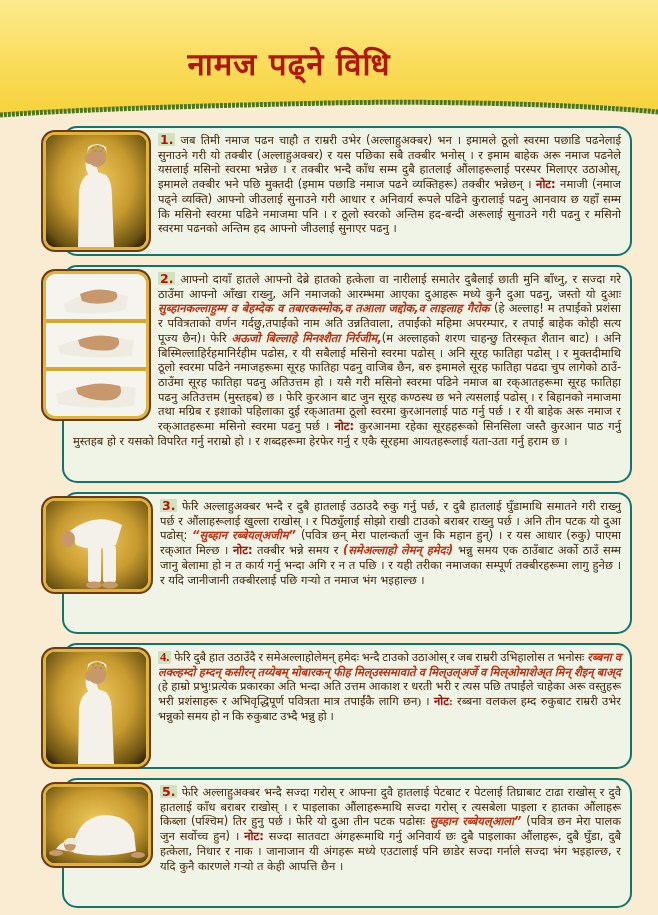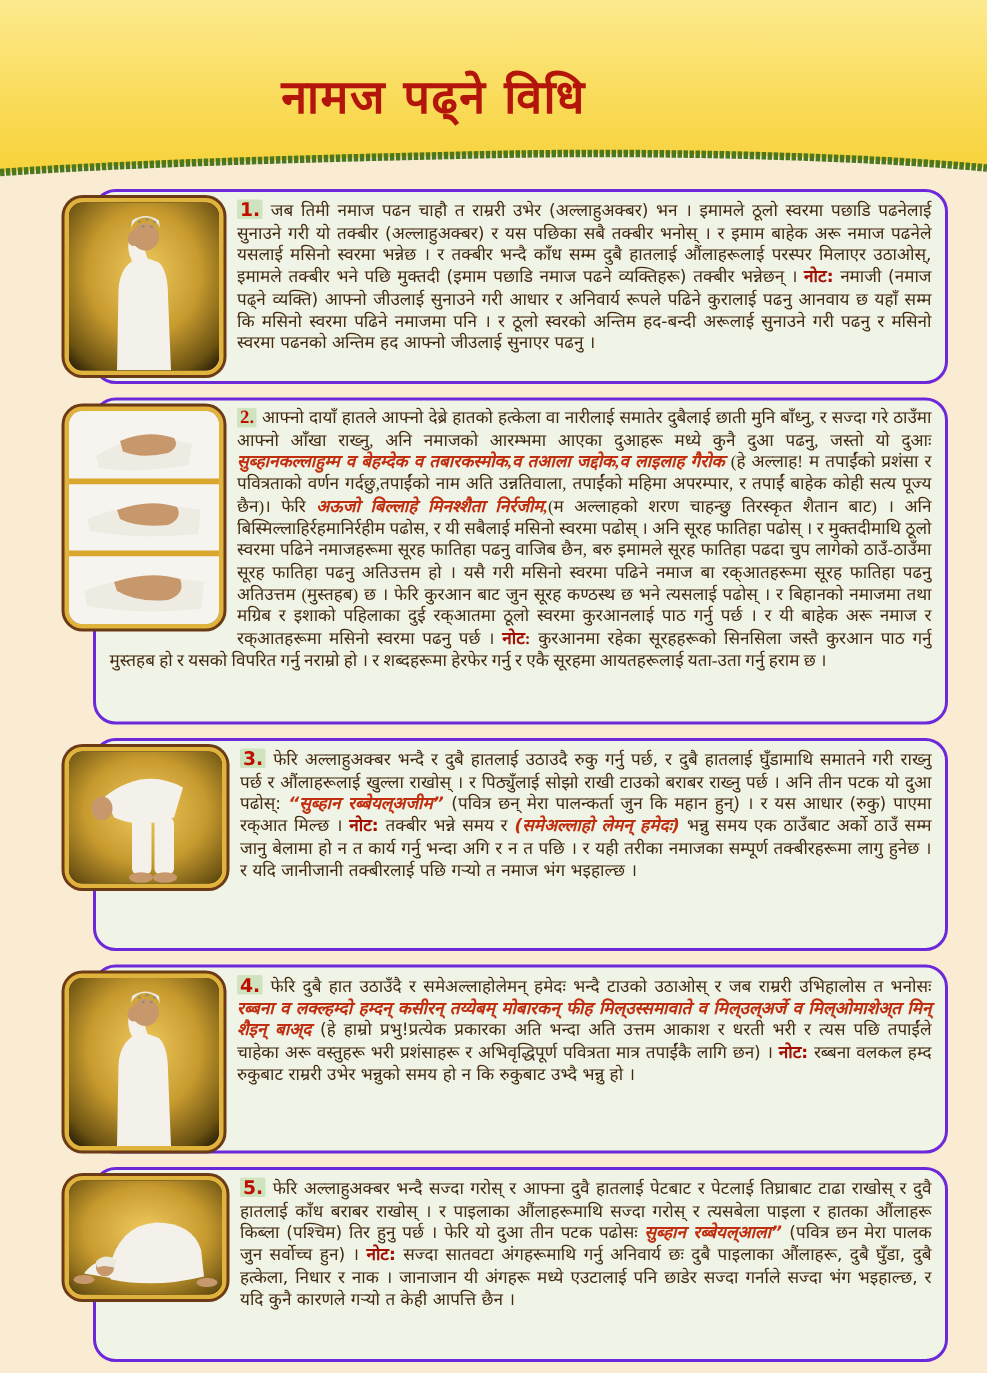--- a/index.html
+++ b/index.html
@@ -18,21 +18,21 @@
     text-align:center;
     font-size:31px;font-weight:bold;
     color:#b4150b;
     letter-spacing:1px;
   }
   
   .content{position:relative;padding:4px 26px 0 62px;}
   .section{
     position:relative;
     background:#eff4e6;
-    border:2px solid #6d28d9;
+    border:2px solid #0f766e;
     border-radius:15px;
     padding:5px 9px 5px 9px;
     margin-bottom:9px;
     box-sizing:border-box;
     color:#44290f;
     font-size:11.4px;
     line-height:14.7px;
     text-align:justify;
   }
   .photo{
@@ -102,21 +102,21 @@
         <circle cx="57" cy="13" r="0.9" fill="#8b8b80"></circle>
           <circle cx="49.5" cy="16" r="0.9" fill="#8b8b80"></circle>
         <circle cx="55" cy="16" r="0.9" fill="#8b8b80"></circle>
       </svg>
     </span>
     <span class="num">1.</span>
     <span class="seg">जब तिमी नमाज पढन चाहौ त राम्ररी उभेर (अल्लाहुअक्बर) भन । इमामले ठूलो स्वरमा पछाडि पढनेलाई सुनाउने गरी यो तक्बीर (अल्लाहुअक्बर) र यस पछिका सबै तक्बीर भनोस् । र इमाम बाहेक अरू नमाज पढनेले यसलाई मसिनो स्वरमा भन्नेछ । र तक्बीर भन्दै काँध सम्म दुबै हातलाई औंलाहरूलाई परस्पर मिलाएर उठाओस्, इमामले तक्बीर भने पछि मुक्तदी (इमाम पछाडि नमाज पढने व्यक्तिहरू) तक्बीर भन्नेछन् । </span>
     <span class="note-label">नोट:</span><span class="seg"> नमाजी (नमाज पढ्ने व्यक्ति) आफ्नो जीउलाई सुनाउने गरी आधार र अनिवार्य रूपले पढिने कुरालाई पढनु आनवाय छ यहाँ सम्म कि मसिनो स्वरमा पढिने नमाजमा पनि । र ठूलो स्वरको अन्तिम हद-बन्दी अरूलाई सुनाउने गरी पढनु र मसिनो स्वरमा पढनको अन्तिम हद आफ्नो जीउलाई सुनाएर पढनु ।</span>
   </div>
 
-  <div class="section" style="min-height:218px;font-family:Liberation Serif, serif;">
+  <div class="section" style="min-height:218px;">
     <span class="photo">
       <svg width="100" height="142" viewBox="0 0 100 142">
         <rect width="100" height="142" fill="#f5f3ec"></rect>
         <rect y="0" width="100" height="45" fill="#f6f4ee"></rect>
         <path d="M18,30 Q45,12 82,22 L80,36 Q45,42 20,38 Z" fill="#eeece2"></path>
         <path d="M34,20 Q52,12 70,18 Q74,24 66,28 Q48,32 36,27 Z" fill="#c7986b"></path>
         <rect y="45" width="100" height="4" fill="#d9a62e"></rect>
         <rect y="49" width="100" height="44" fill="#f6f4ee"></rect>
         <path d="M12,72 Q45,58 88,66 L86,82 Q45,86 14,80 Z" fill="#eeece2"></path>
         <path d="M32,66 Q54,58 72,64 Q76,72 66,76 Q46,78 34,72 Z" fill="#c7986b"></path>
@@ -149,21 +149,21 @@
         <rect x="57" y="44" width="13" height="38" rx="4" fill="#f3f1ea"></rect>
         <ellipse cx="48" cy="84" rx="8" ry="3.5" fill="#c7986b"></ellipse>
         <ellipse cx="64" cy="84" rx="8" ry="3.5" fill="#c7986b"></ellipse>
       </svg>
     </span>
     <span class="num">3.</span>
     <span class="seg">फेरि अल्लाहुअक्बर भन्दै र दुबै हातलाई उठाउदै रुकु गर्नु पर्छ, र दुबै हातलाई घुँडामाथि समातने गरी राख्नु पर्छ र औंलाहरूलाई खुल्ला राखोस् । र पिठ्युँलाई सोझो राखी टाउको बराबर राख्नु पर्छ । अनि तीन पटक यो दुआ पढोस्: </span><span class="dua">“सुब्हान रब्बेयल्अजीम” </span><span class="seg">(पवित्र छन् मेरा पालन्कर्ता जुन कि महान हुन्) । र यस आधार (रुकु) पाएमा रक्आत मिल्छ । </span>
     <span class="note-label">नोट:</span><span class="seg"> तक्बीर भन्ने समय र </span><span class="redb">(समेअल्लाहो लेमन् हमेदः) </span><span class="seg">भन्नु समय एक ठाउँबाट अर्को ठाउँ सम्म जानु बेलामा हो न त कार्य गर्नु भन्दा अगि र न त पछि । र यही तरीका नमाजका सम्पूर्ण तक्बीरहरूमा लागु हुनेछ । र यदि जानीजानी तक्बीरलाई पछि गऱ्यो त नमाज भंग भइहाल्छ ।</span>
   </div>
 
-  <div class="section" style="min-height:126px;">
+  <div class="section" style="min-height:126px;font-family:Liberation Serif, serif;">
     <span class="photo">
       <svg width="100" height="112" viewBox="0 0 100 112">
         <defs>
             <radialGradient id="g4" cx="0.5" cy="0.42" r="0.75">
           <stop offset="0" stop-color="#f0ca5f"></stop>
               <stop offset="0.5" stop-color="#c79a2e"></stop>
           <stop offset="0.85" stop-color="#6b5212"></stop>
               <stop offset="1" stop-color="#241b06"></stop>
         </radialGradient>
           </defs>

